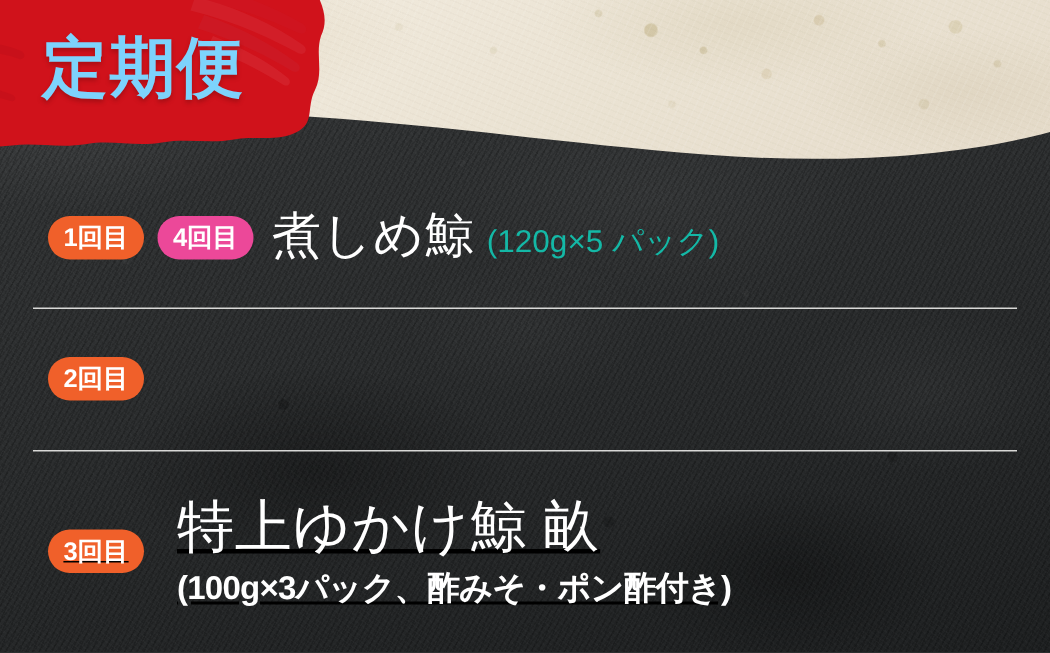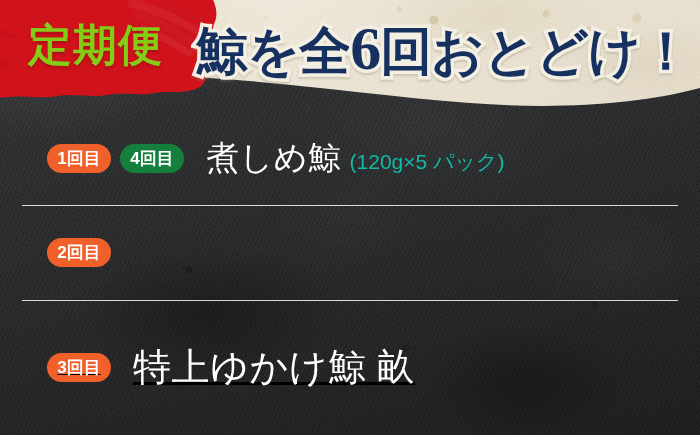--- a/index.html
+++ b/index.html
@@ -103,21 +103,21 @@
 
   .badge-label {
     position:absolute;
     left:28px; top:24px;
     width:180px;
     z-index:6;
     font-family:"Liberation Serif", serif;
     font-weight:700;
     font-size:44px;
     line-height:1;
-    color:#84cc16;
+    color:#7dd3fc;
     letter-spacing:1px;
     white-space:nowrap;
     text-shadow:0 2px 3px rgba(120,10,14,.45);
   }
 
   
   .title {
     position:absolute;
     left:196px; top:17px;
     z-index:5;
@@ -139,21 +139,21 @@
 
   
   .rows {
     position:absolute;
     left:0; top:112px;
     width:700px; height:323px;
     z-index:3;
   }
   .row {
     position:absolute;
-    left:15px; width:617px;
+    left:0; width:617px;
     display:flex;
     align-items:center;
   }
   .row-1 { top:0;   height:93px; }
   .row-2 { top:93px; height:95px;gap:32px; }
   .row-3 { top:188px; height:135px;text-decoration:underline; }
 
   .divider {
     position:absolute;
     left:22px; width:656px; height:1px;
@@ -181,25 +181,25 @@
     border-radius:16px;
     color:#ffffff;
     font-family:"Liberation Sans", sans-serif;
     font-weight:700;
     font-size:17px;
     line-height:1;
     letter-spacing:0px;
     white-space:nowrap;
   }
   .pill-orange { background:#f0602a; }
-  .pill-green  { background:#15803d; }
+  .pill-green  { background:#ec4899; }
 
   .prod {
     flex:1 1 auto;
-    margin-left:22px;
+    margin-left:12px;
     color:#ffffff;
     display:flex;
     flex-direction:column;
     justify-content:center;
   }
   .prod-line {
     display:flex;
     align-items:baseline;
     white-space:nowrap;
   }
@@ -266,23 +266,20 @@
       <path d="M156,2 C182,8 208,20 228,34 C232,37 229,42 224,39 C202,27 178,17 153,11 Z" fill="#d2202a" opacity=".9"></path>
       <path d="M162,14 C186,22 208,34 224,46 C228,49 225,54 220,51 C202,40 180,30 158,23 Z" fill="#cc1a24" opacity=".85"></path>
       <path d="M168,28 C188,36 206,46 218,56 C221,59 218,63 214,60 C200,51 182,42 164,36 Z" fill="#d4262f" opacity=".75"></path>
       <path d="M-12,34 C8,30 26,32 40,38 C44,40 42,45 38,43 C24,38 6,37 -12,40 Z" fill="#c5101a" opacity=".8"></path>
       <path d="M-12,62 C6,60 22,62 34,67 C38,69 36,73 32,71 C20,67 4,66 -12,68 Z" fill="#c5101a" opacity=".7"></path>
     </svg>
   </div>
 
   <div class="badge-label">定期便</div>
 
-  <div class="title">
-    <span>鯨を全</span><span class="big6">6</span><span>回おとどけ！</span>
-  </div>
 
   <div class="rows">
 
     <div class="divider divider-1"></div>
     <div class="divider divider-2"></div>
 
     <div class="row row-1">
       <div class="pills">
         <span class="pill pill-orange">1回目</span>
         <span class="pill pill-green">4回目</span>
@@ -302,17 +299,18 @@
     </div>
 
     <div class="row row-3">
       <div class="pills">
         <span class="pill pill-orange">3回目</span>
       </div>
       <div class="prod">
         <div class="prod-line">
           <span class="prod-name">特上ゆかけ鯨 畝</span>
         </div>
+        <div class="prod-qty-block">(100g×3パック、酢みそ・ポン酢付き)</div>
       </div>
     </div>
 
   </div>
 </div>
 
 </body></html>

